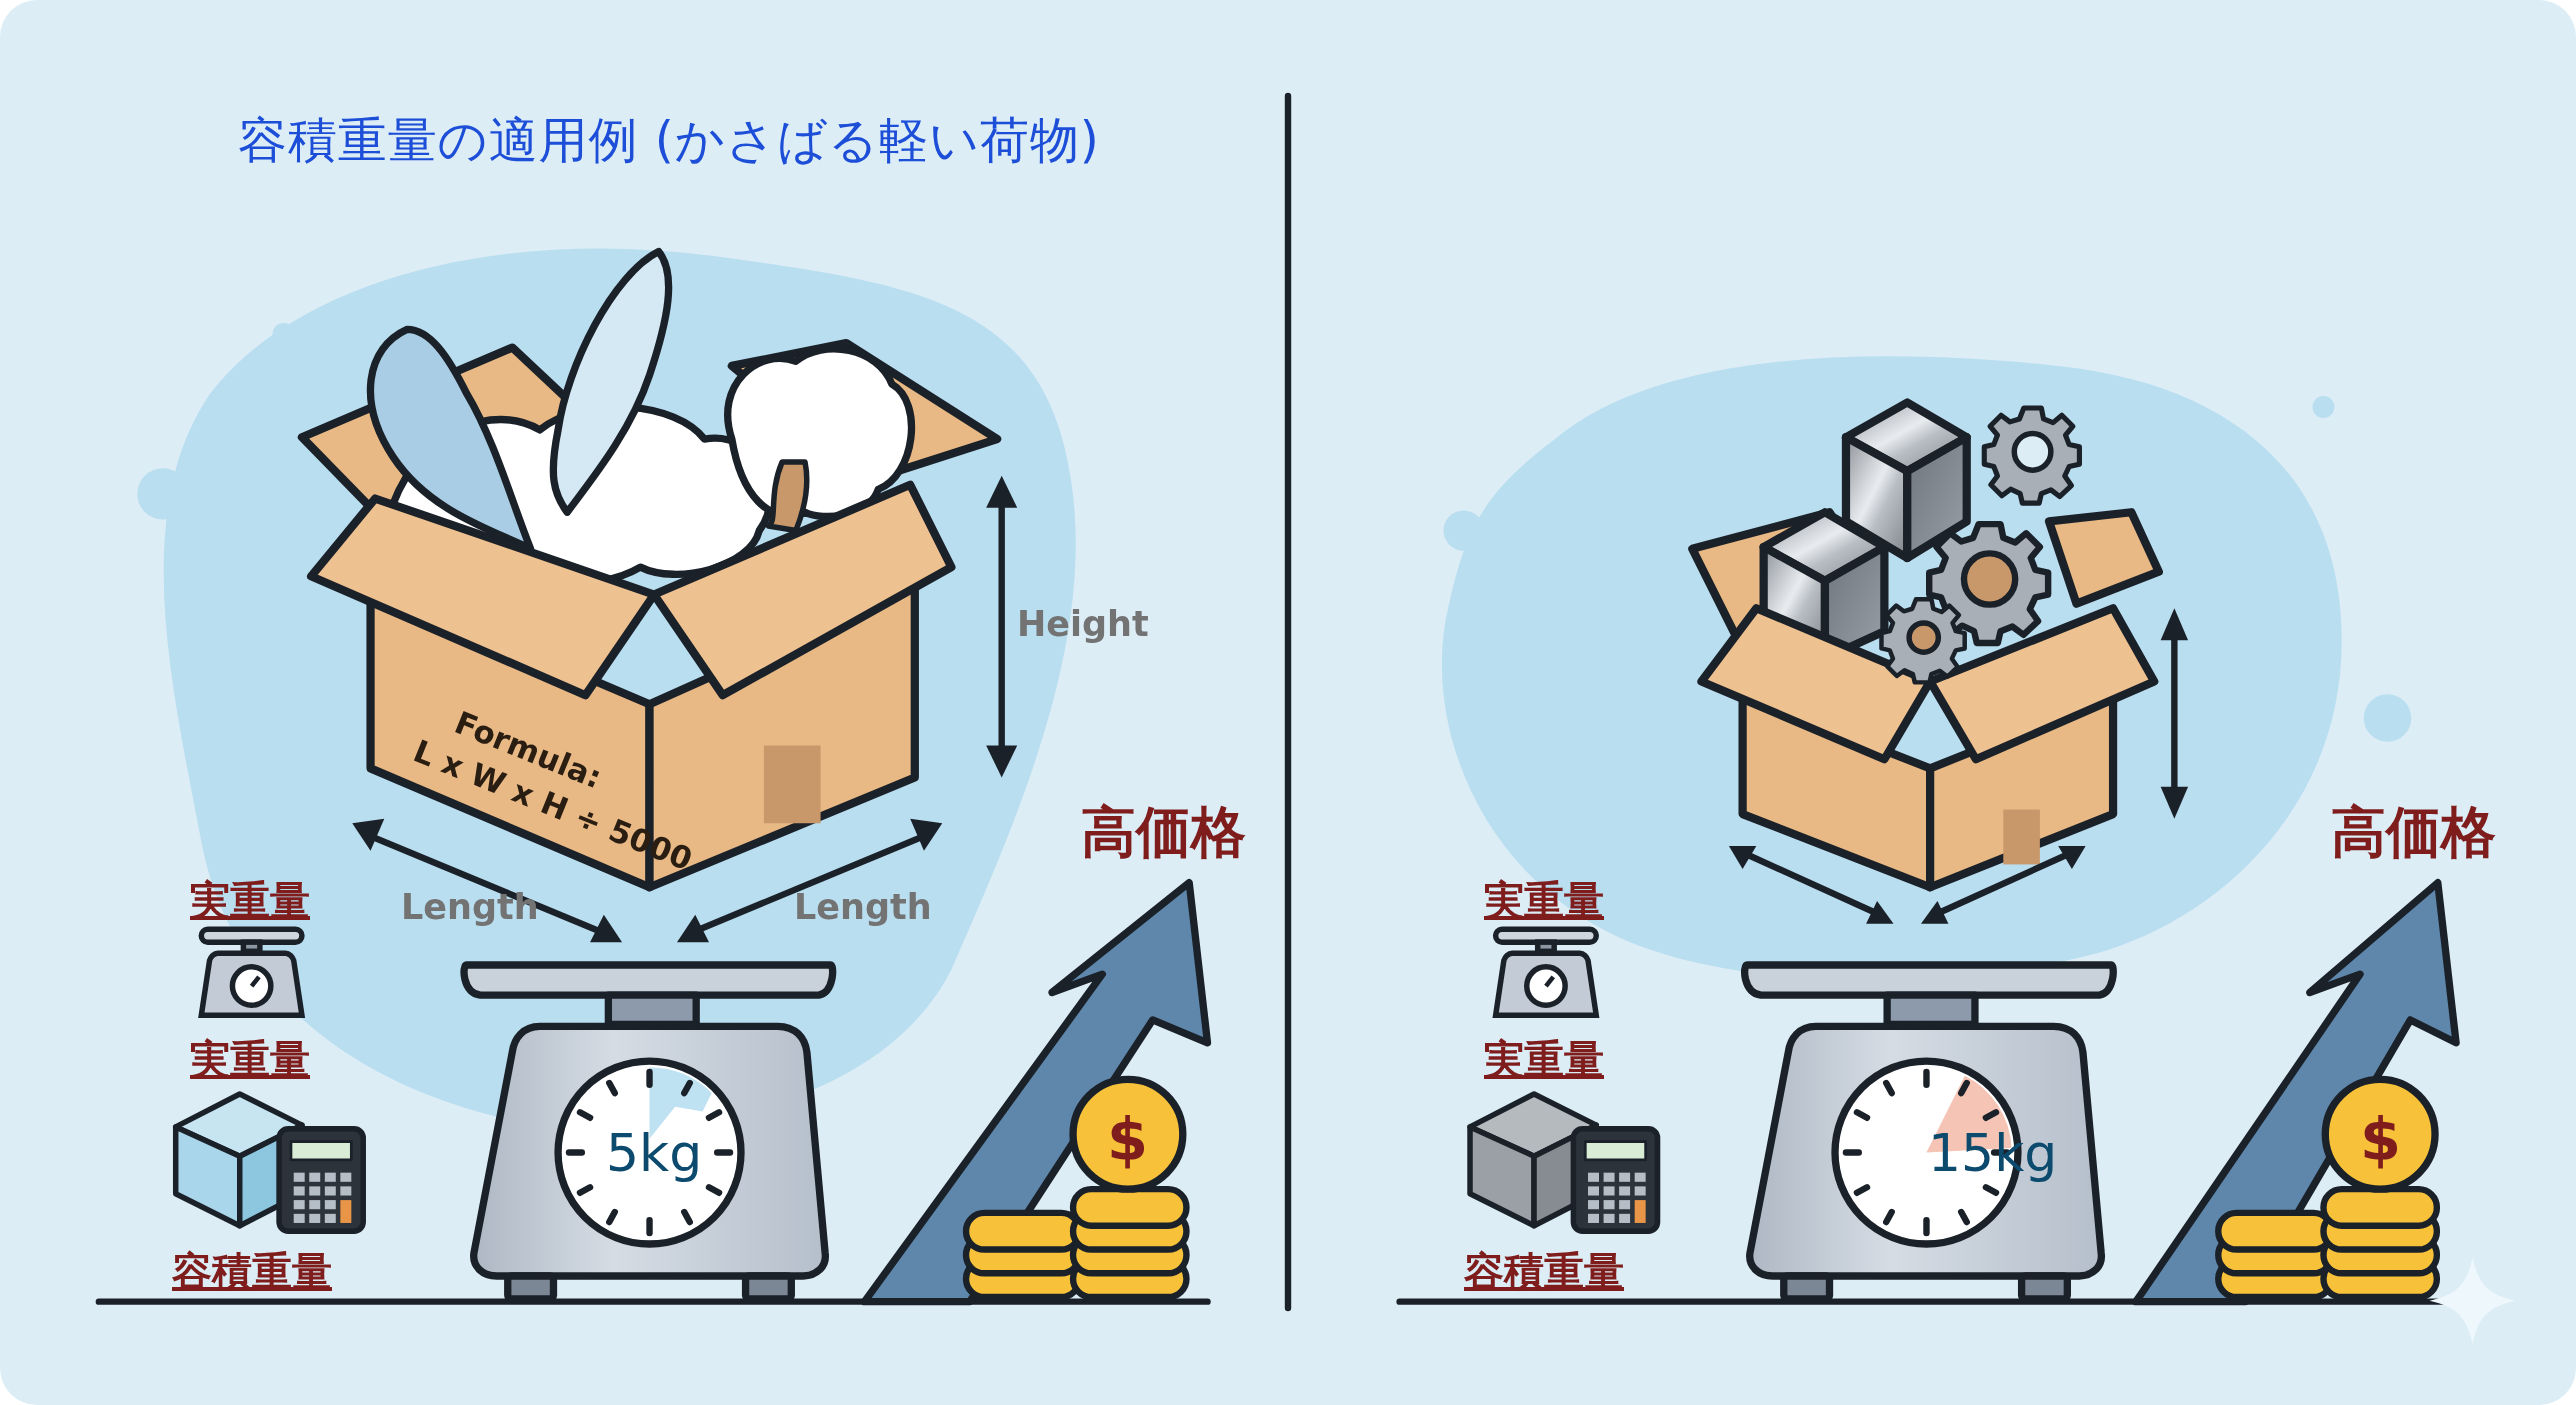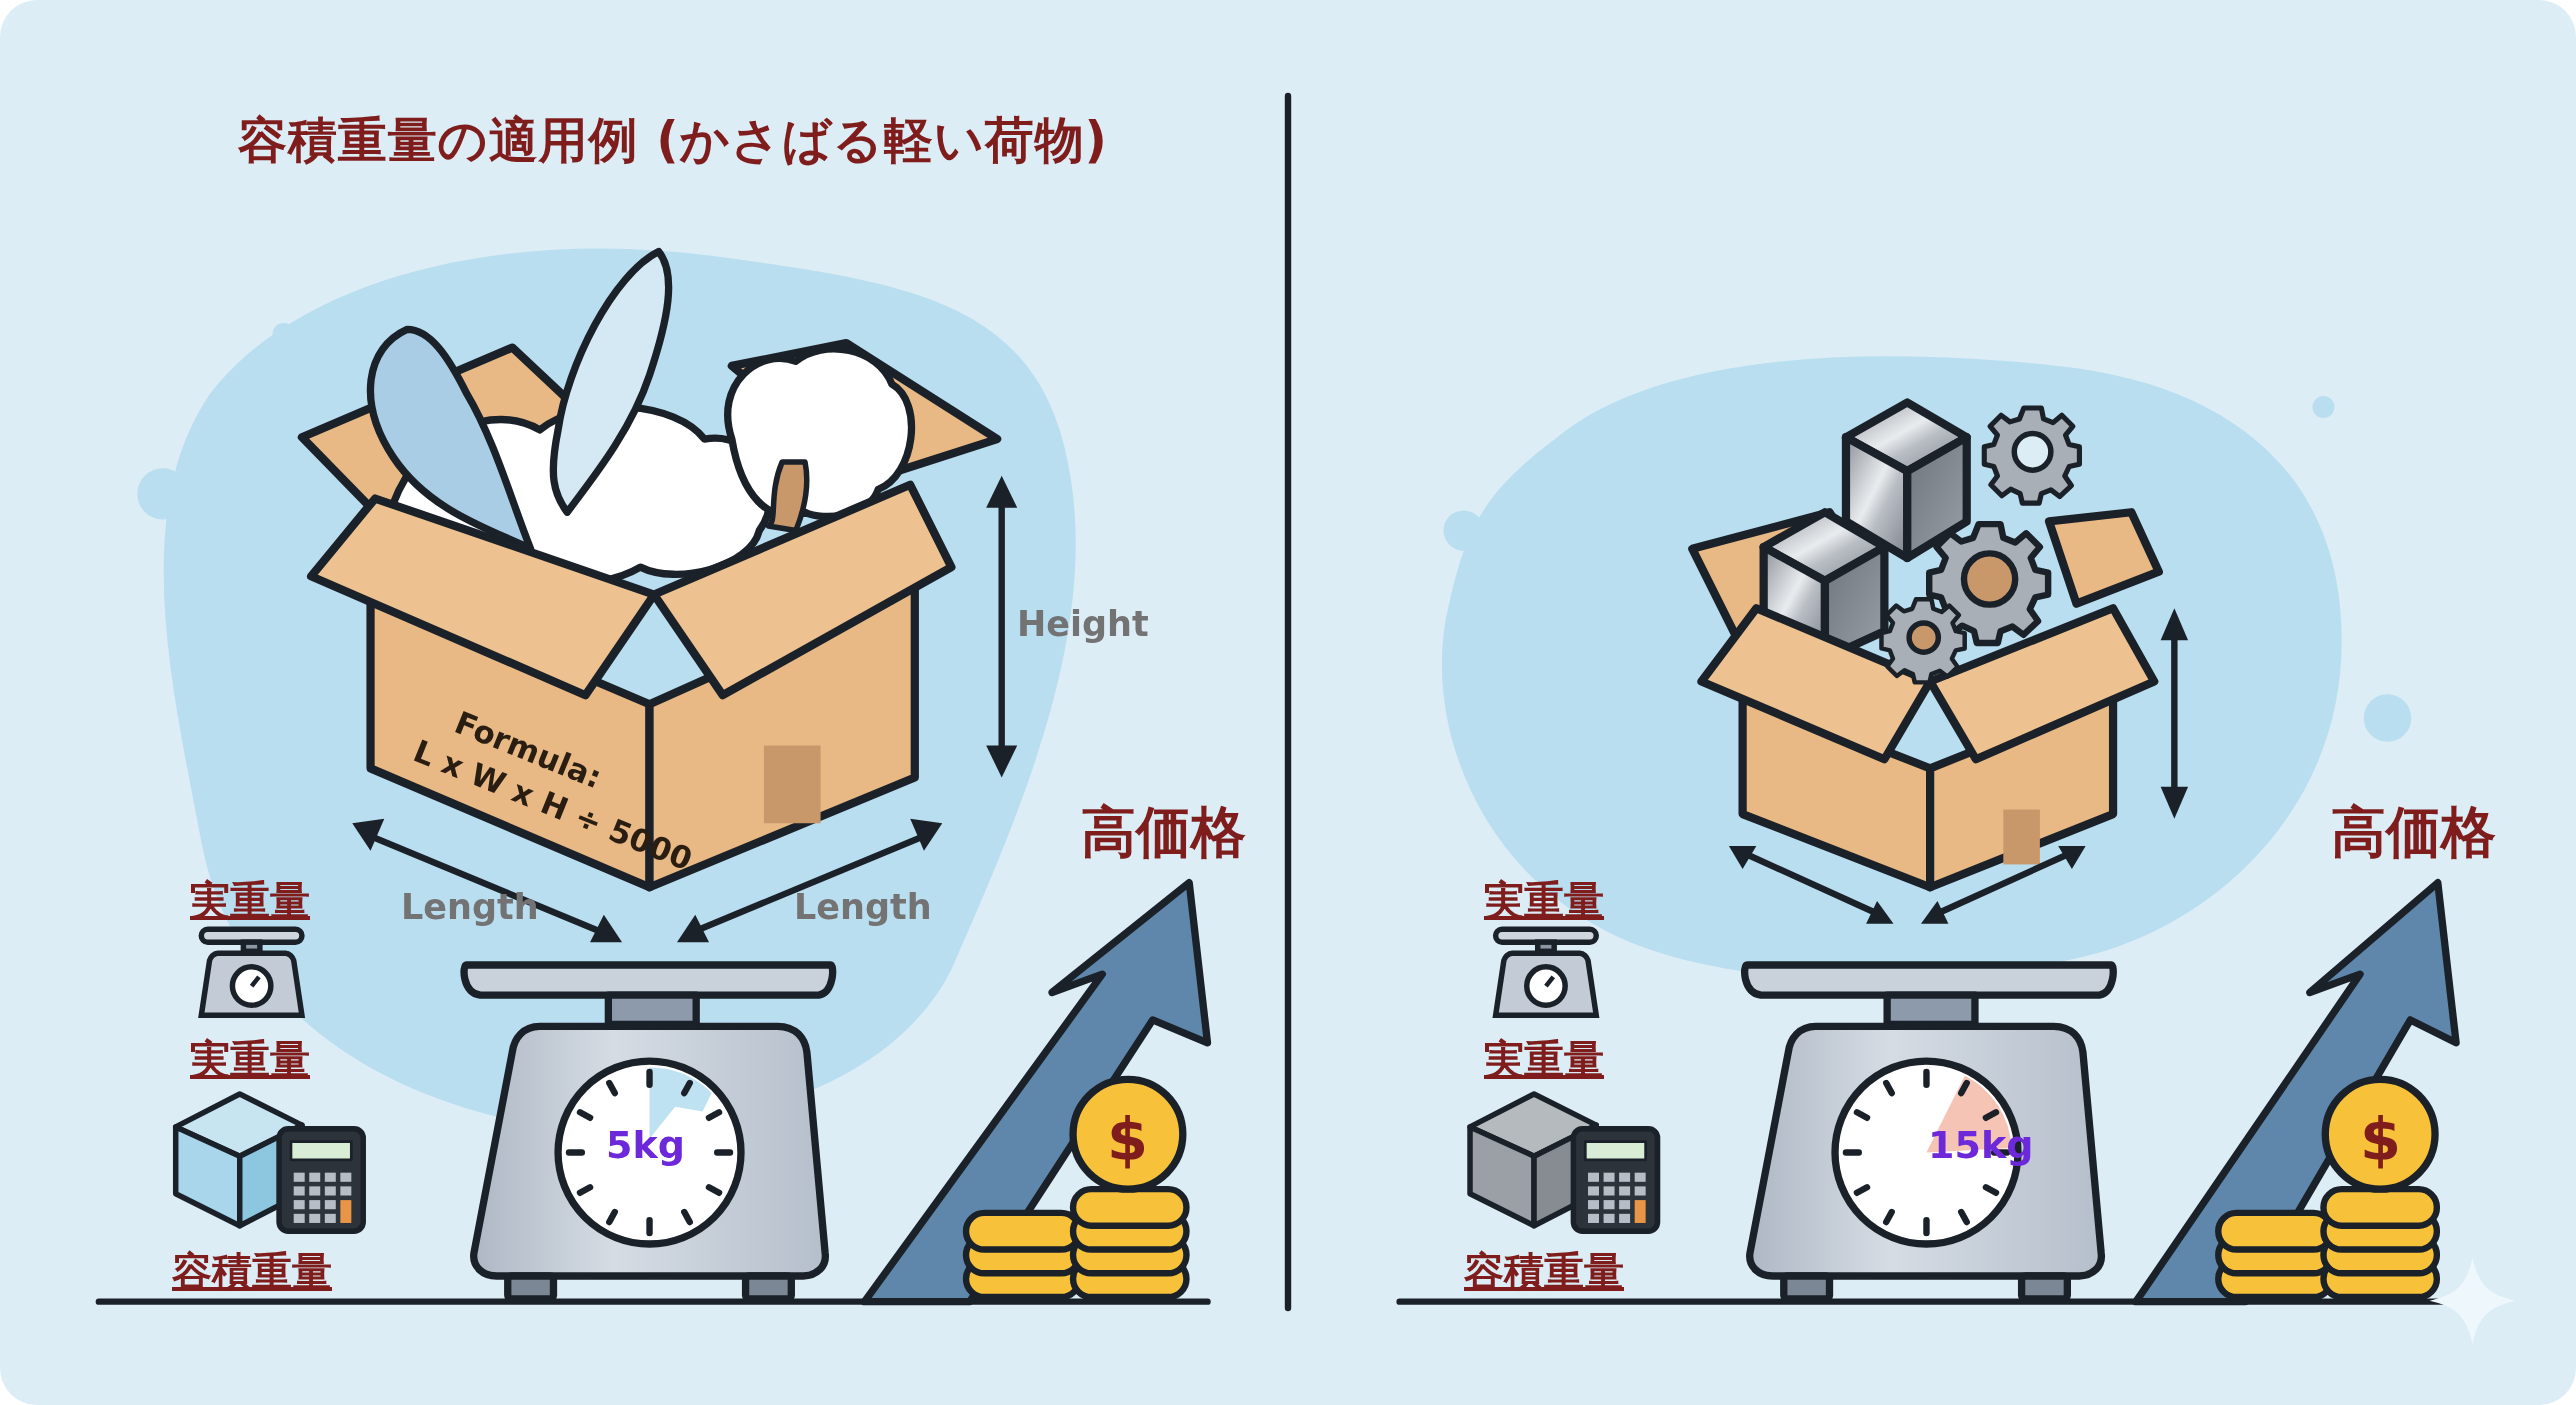--- a/index.html
+++ b/index.html
@@ -1,25 +1,25 @@
 <!DOCTYPE html>
 <html style="font-size:14.6px"><head>
 <meta charset="utf-8">
 <style>
   html,body{margin:0;padding:0;background:#ffffff;}
   body{width:2576px;height:1405px;overflow:hidden;font-family:"DejaVu Sans","Liberation Sans",sans-serif;}
   .canvas{position:absolute;left:0;top:0;width:2576px;height:1405px;background:#dcedf6;border-radius:37px;overflow:hidden;}
   svg{position:absolute;left:0;top:0;}
-  .title{position:absolute;top:108px;font-weight:bold;font-size:49px;color:#7f1d1d;white-space:nowrap;letter-spacing:0.9px;}
+  .title{position:absolute;top:108px;font-weight:normal;font-size:49px;color:#1d4ed8;white-space:nowrap;letter-spacing:0.9px;}
   .lbl{position:absolute;font-weight:bold;color:#7f1d1d;white-space:nowrap;}
   .dim{position:absolute;font-size:35px;color:#737373;font-weight:bold;white-space:nowrap;font-family:"DejaVu Sans",sans-serif;}
   .small-jp{font-size:40px;text-decoration:underline;}
   .price{font-size:55px;}
   .formula{position:absolute;font-weight:bold;color:#2a1d12;font-size:31px;line-height:42px;transform-origin:0 0;white-space:nowrap;}
-  .dial-text{position:absolute;font-weight:bold;font-size:38px;color:#6d28d9;white-space:nowrap;}
+  .dial-text{position:absolute;font-weight:normal;font-size:52px;color:#0c4a6e;white-space:nowrap;}
 </style>
 </head>
 <body>
 
 <div class="canvas">
 
 <svg width="2576" height="1405" viewBox="0 0 2816 1536">
   <defs>
     <linearGradient id="scaleGrad" x1="0" x2="1" y1="0" y2="0">
       <stop offset="0" stop-color="#aeb8c4"></stop>

